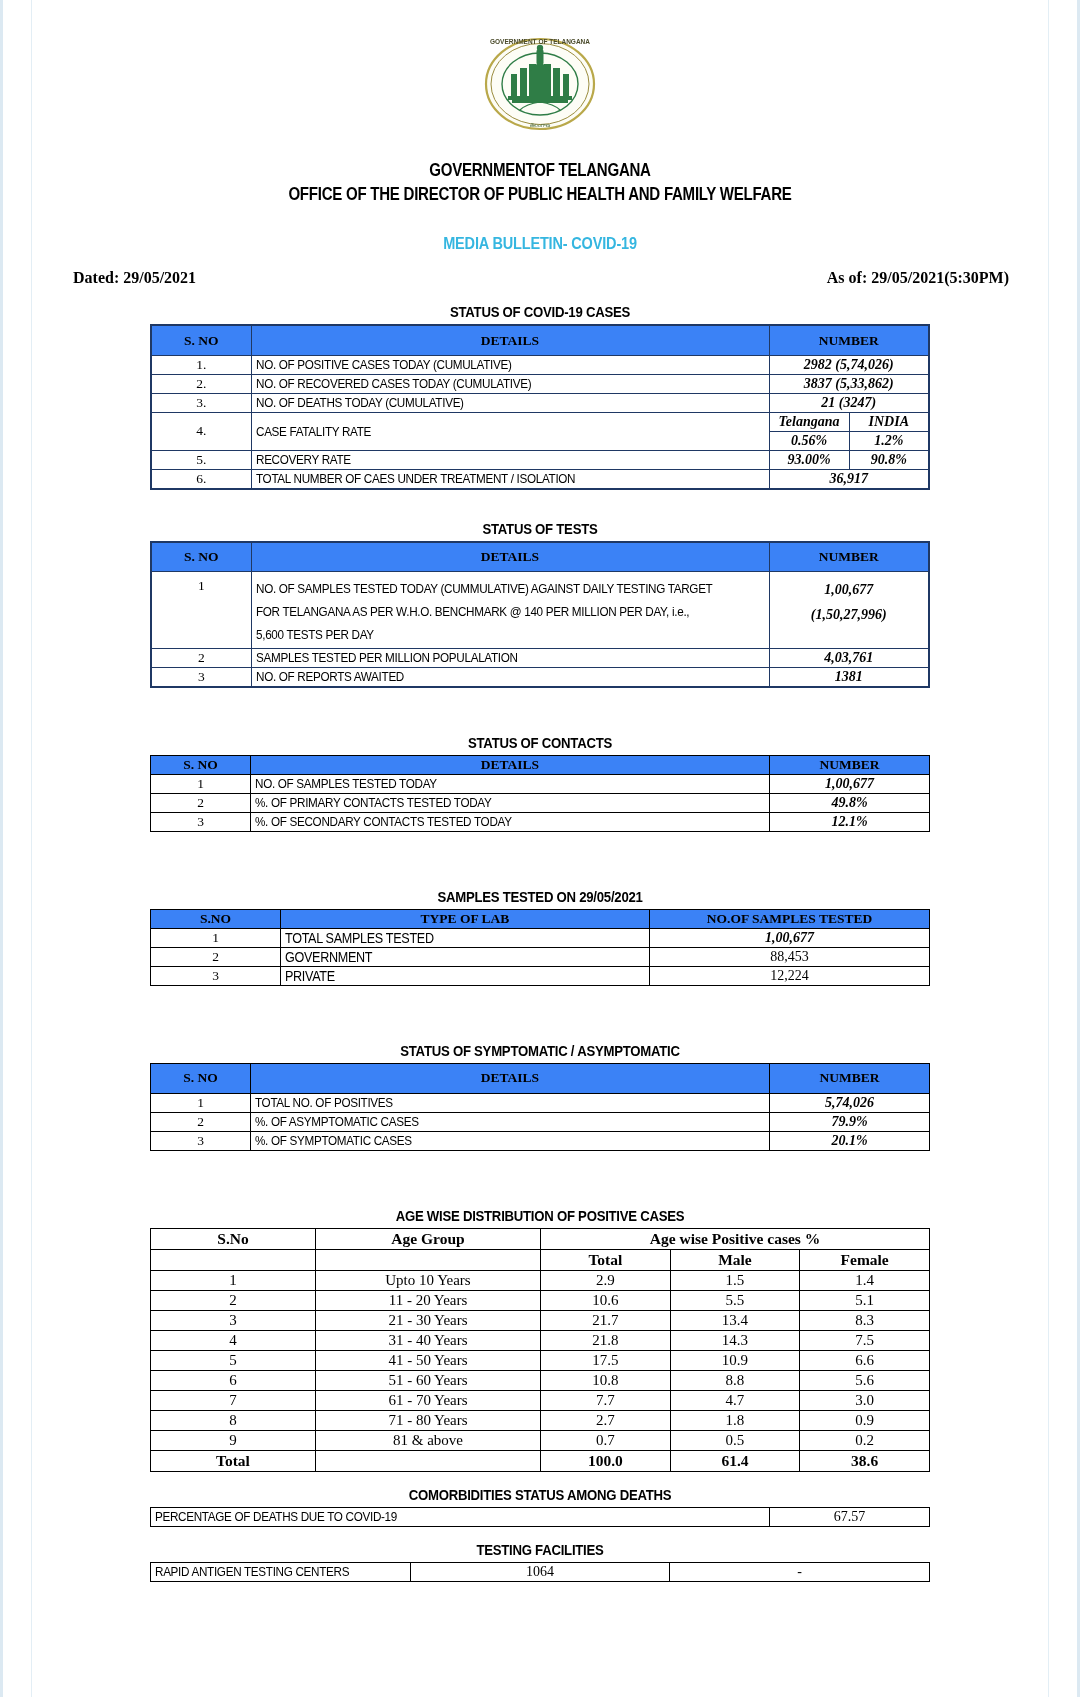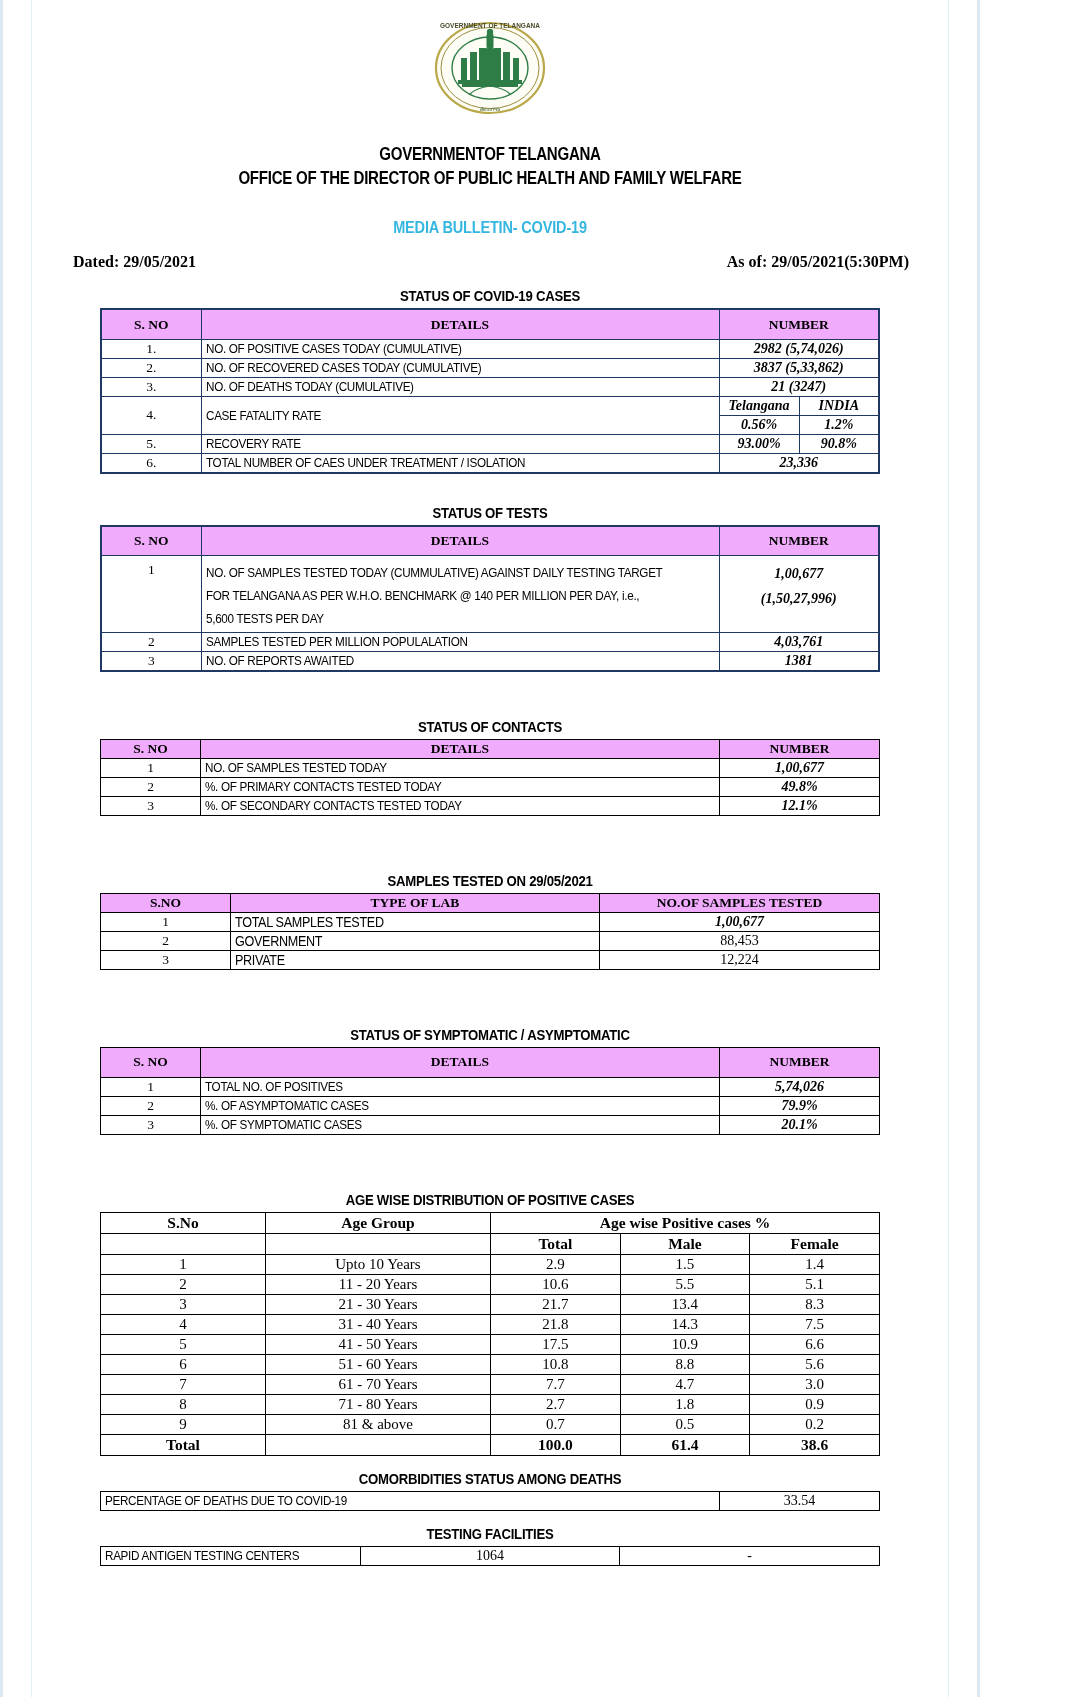--- a/index.html
+++ b/index.html
@@ -5,25 +5,25 @@
   * { box-sizing: border-box; }
   html, body { margin:0; padding:0; }
   body {
     width:1080px; height:1697px;
     background:#ffffff;
     font-family:"Liberation Serif", serif;
     color:#000;
   }
   .page {
     position:relative;
-    width:980px; height:1697px;
+    width:1080px; height:1697px;
     background:#fff;
     border-left:3px solid #dce9f2;
     border-right:3px solid #dce9f2;
-    padding:0 40px;
+    padding:16px 40px;
   }
   .page::before {
     content:"";
     position:absolute; left:28px; top:0; bottom:0; width:1px;
     background:#e3eef5;
   }
   .page::after {
     content:"";
     position:absolute; right:28px; top:0; bottom:0; width:1px;
     background:#e3eef5;
@@ -75,21 +75,21 @@
   
   table { border-collapse:collapse; margin:0 auto; table-layout:fixed; }
   td, th { padding:1px 4px; vertical-align:middle; }
 
   .tbl-navy { border:2px solid #1f3864; }
   .tbl-navy td, .tbl-navy th { border:1px solid #1f3864; }
   .tbl-black { border:1.5px solid #000; }
   .tbl-black td, .tbl-black th { border:1px solid #000; }
 
   .hdr {
-    background:#f0abfc;
+    background:#3b82f6;
     font-family:"Liberation Serif", serif;
     font-weight:bold;
     font-size:13.5px;
     text-align:center;
   }
   .cond {
     font-family:"Liberation Sans", sans-serif;
     font-size:13px;
     letter-spacing:-0.35px;
     transform:scaleX(0.9);
@@ -215,21 +215,21 @@
             <span class="cond">RECOVERY RATE</span>
           </td>
       <td class="num">93.00%</td>
       <td class="num">90.8%</td>
     </tr>
     <tr>
       <td class="sno">6.</td>
       <td>
             <span class="cond">TOTAL NUMBER OF CAES UNDER TREATMENT / ISOLATION</span>
           </td>
-      <td class="num" colspan="2">23,336</td>
+      <td class="num" colspan="2">36,917</td>
     </tr>
   </tbody>
     </table>
 
   <div class="gap-m"></div>
   <div class="sect-title">STATUS OF TESTS</div>
   <table class="tbl-navy t1">
     <tbody>
         <tr class="hdr-tall">
       <td class="hdr c-sno">S. NO</td>
@@ -452,21 +452,21 @@
     </table>
 
   <div class="gap-s"></div>
   <div class="sect-title">COMORBIDITIES STATUS AMONG DEATHS</div>
   <table class="tbl-black t1">
     <tbody>
         <tr>
       <td>
             <span class="cond">PERCENTAGE OF DEATHS DUE TO COVID-19</span>
           </td>
-      <td class="numn" style="width:160px">33.54</td>
+      <td class="numn" style="width:160px">67.57</td>
     </tr>
   </tbody>
     </table>
 
   <div class="gap-s"></div>
   <div class="sect-title">TESTING FACILITIES</div>
   <table class="tbl-black t1">
     <tbody>
     <tr>
       <td>

